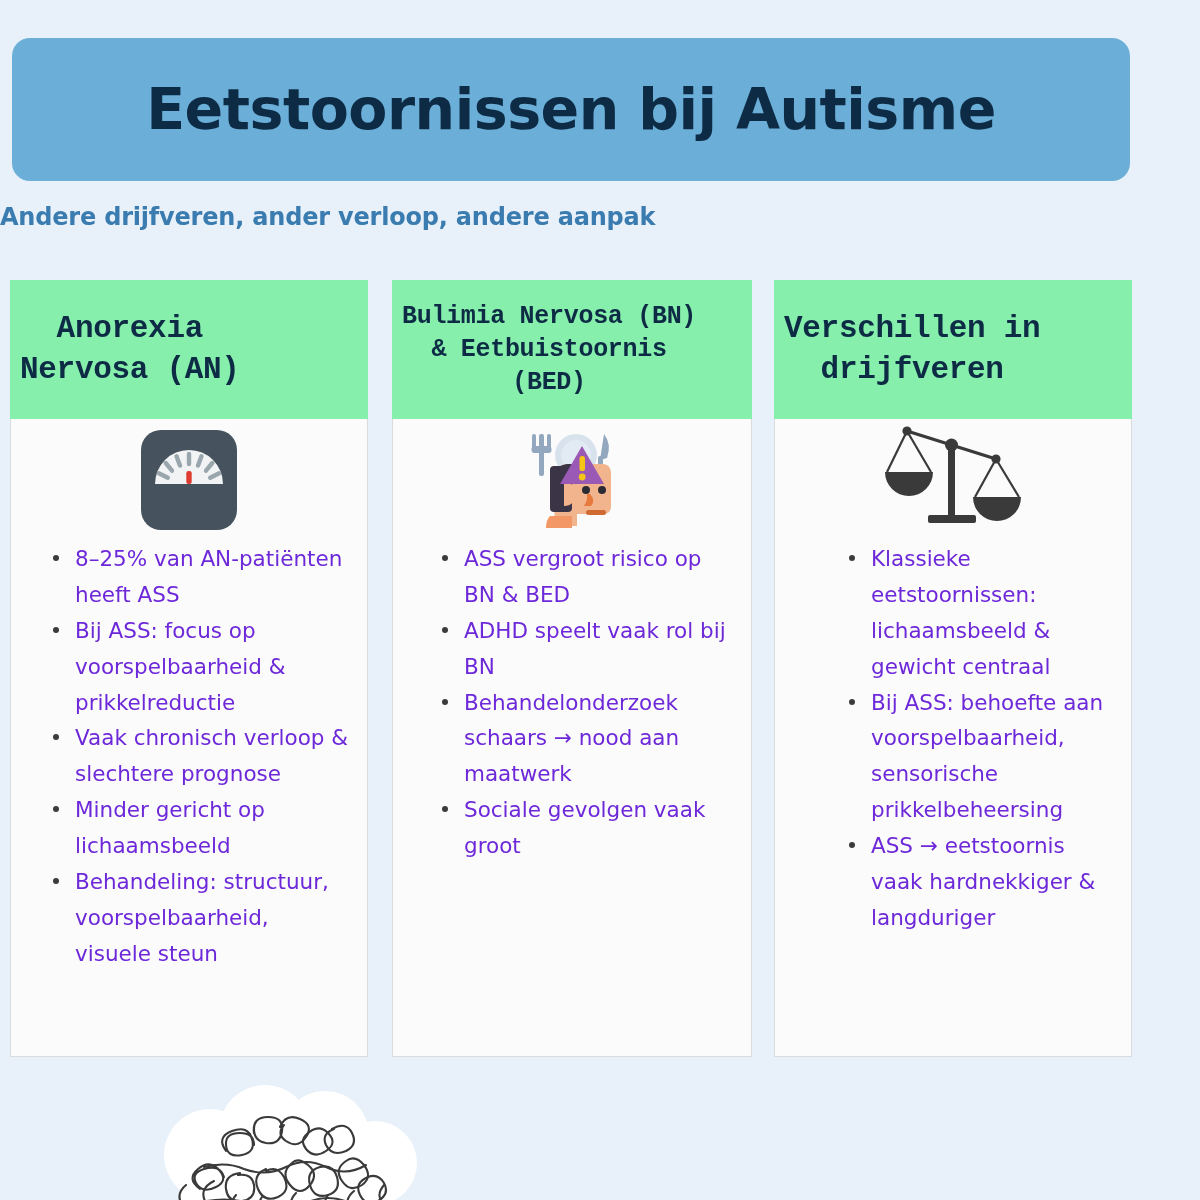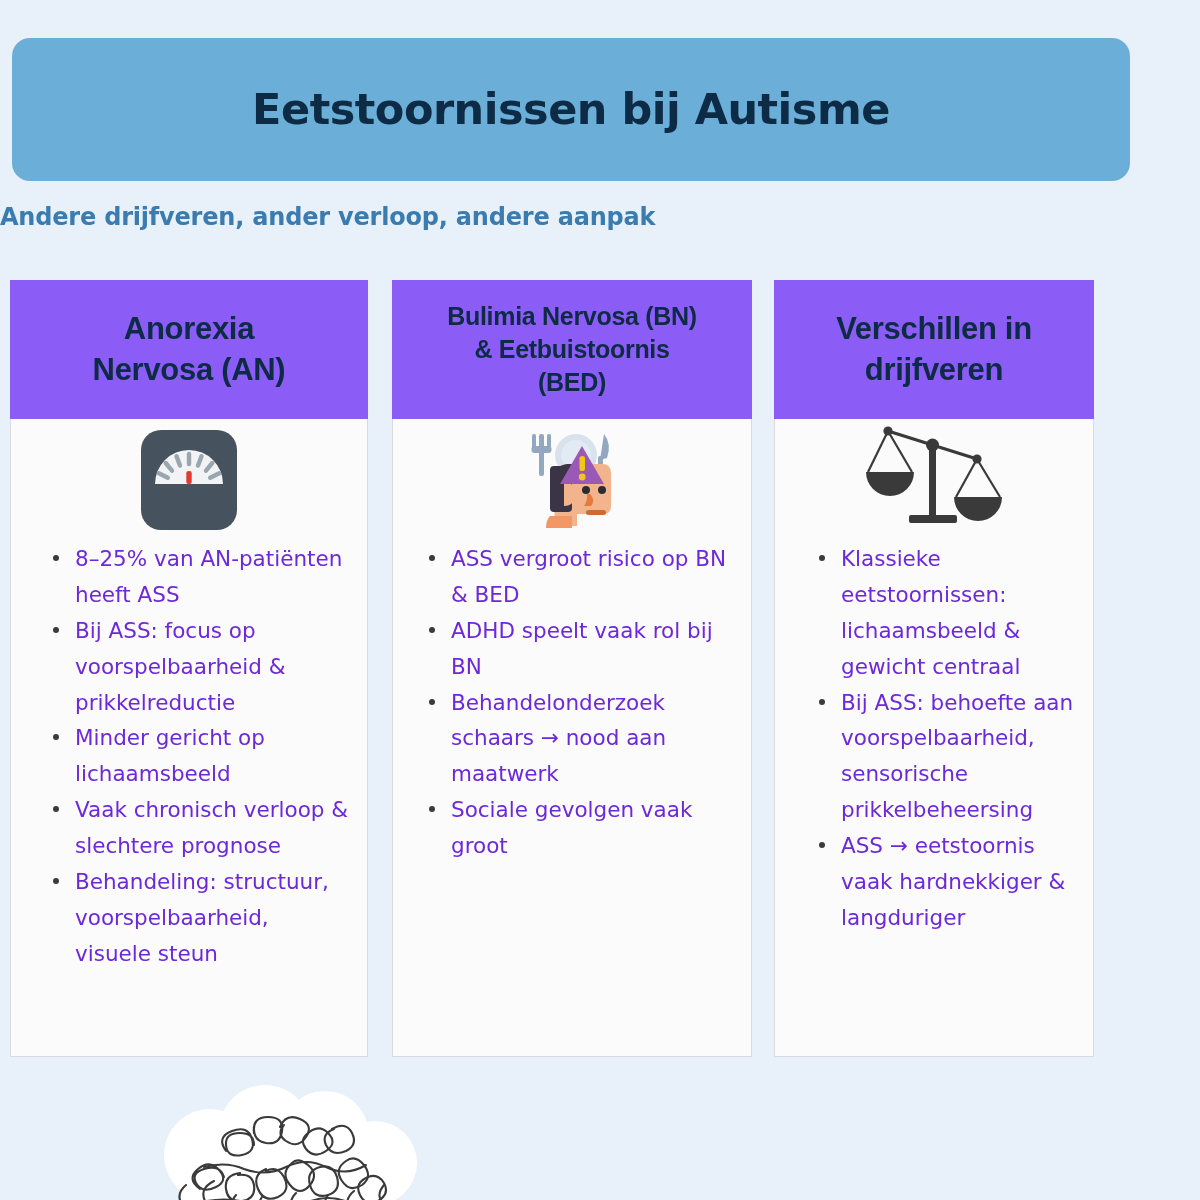--- a/index.html
+++ b/index.html
@@ -24,21 +24,21 @@
     height: 143px;
     background: #6bafd8;
     border-radius: 18px;
     display: flex;
     align-items: center;
     justify-content: center;
   }
   .title-text {
     font-family: "DejaVu Sans", sans-serif;
     font-weight: bold;
-    font-size: 43px;
+    font-size: 57px;
     color: #0d2b45;
     letter-spacing: -0.5px;
     text-align: right;
     line-height: 1.05;
   }
 
   .subtitle {
     position: absolute;
     left: 0;
     top: 203px;
@@ -62,32 +62,31 @@
   .card {
     position: absolute;
     top: 0;
     background: #fbfbfb;
     border: 1px solid #d8dcdf;
     border-top: none;
     box-sizing: border-box;
   }
   .card-1 { left: 10px;  width: 358px; height: 776px; }
   .card-2 { left: 392px; width: 360px; height: 776px; }
-  .card-3 { left: 774px; width: 320px; height: 776px; }
+  .card-3 { left: 774px; width: 358px; height: 776px; }
 
   .card-header {
-    background: #8b5cf6;
+    background: #86efac;
     width: 100%;
     box-sizing: border-box;
     display: flex;
     align-items: center;
-    justify-content: center;
     text-align: center;
     padding: 8px 10px;
-    font-family: Liberation Sans, sans-serif;
+    font-family: Liberation Mono, monospace;
     font-weight: bold;
     color: #0d2b45;
     line-height: 1.32;
     letter-spacing: -0.3px;
     height: 139px;
     margin-left: -1px;
     margin-right: -1px;
     margin-top: -1px;
     width: calc(100% + 2px);
   }
@@ -118,22 +117,22 @@
   .bullets li::before {
     content: "";
     position: absolute;
     left: 0;
     top: 14px;
     width: 6px;
     height: 6px;
     border-radius: 50%;
     background: #3b3b3b;
   }
-  .col2 .bullets { padding-left: 36px; }
-  .col3 .bullets { padding-left: 44px; padding-right: 10px; }
+  .col2 .bullets { padding-left: 49px; }
+  .col3 .bullets { padding-left: 44px; padding-right: 10px; margin-left: 30px; }
 
   
   .cloud-deco {
     position: absolute;
     left: 140px;
     top: 1085px;
     width: 300px;
     height: 130px;
     overflow: hidden;
   }
@@ -168,22 +167,22 @@
           <line x1="66.5" y1="30.3" x2="63" y2="39.6"></line>
           <line x1="77.3" y1="37" x2="71" y2="44.7"></line>
           <line x1="84.2" y1="47.2" x2="75.2" y2="51.7"></line>
         </g>
         <rect x="51.3" y="45" width="5.4" height="13" rx="2.2" fill="#e03b30"></rect>
       </svg>
     </div>
     <ul class="bullets">
       <li>8–25% van AN-patiënten heeft ASS</li>
       <li>Bij ASS: focus op voorspelbaarheid &amp; prikkelreductie</li>
+      <li>Vaak chronisch verloop &amp; slechtere prognose</li>
       <li>Minder gericht op lichaamsbeeld</li>
-      <li>Vaak chronisch verloop &amp; slechtere prognose</li>
       <li>Behandeling: structuur, voorspelbaarheid, visuele steun</li>
     </ul>
   </div>
 
   <div class="card card-2 col2">
     <div class="card-header">
       <div>
         <span class="hdr-sm">Bulimia Nervosa (BN)</span><br>
         <span class="hdr-sm">&amp; Eetbuistoornis</span><br>
         <span class="hdr-sm">(BED)</span>

